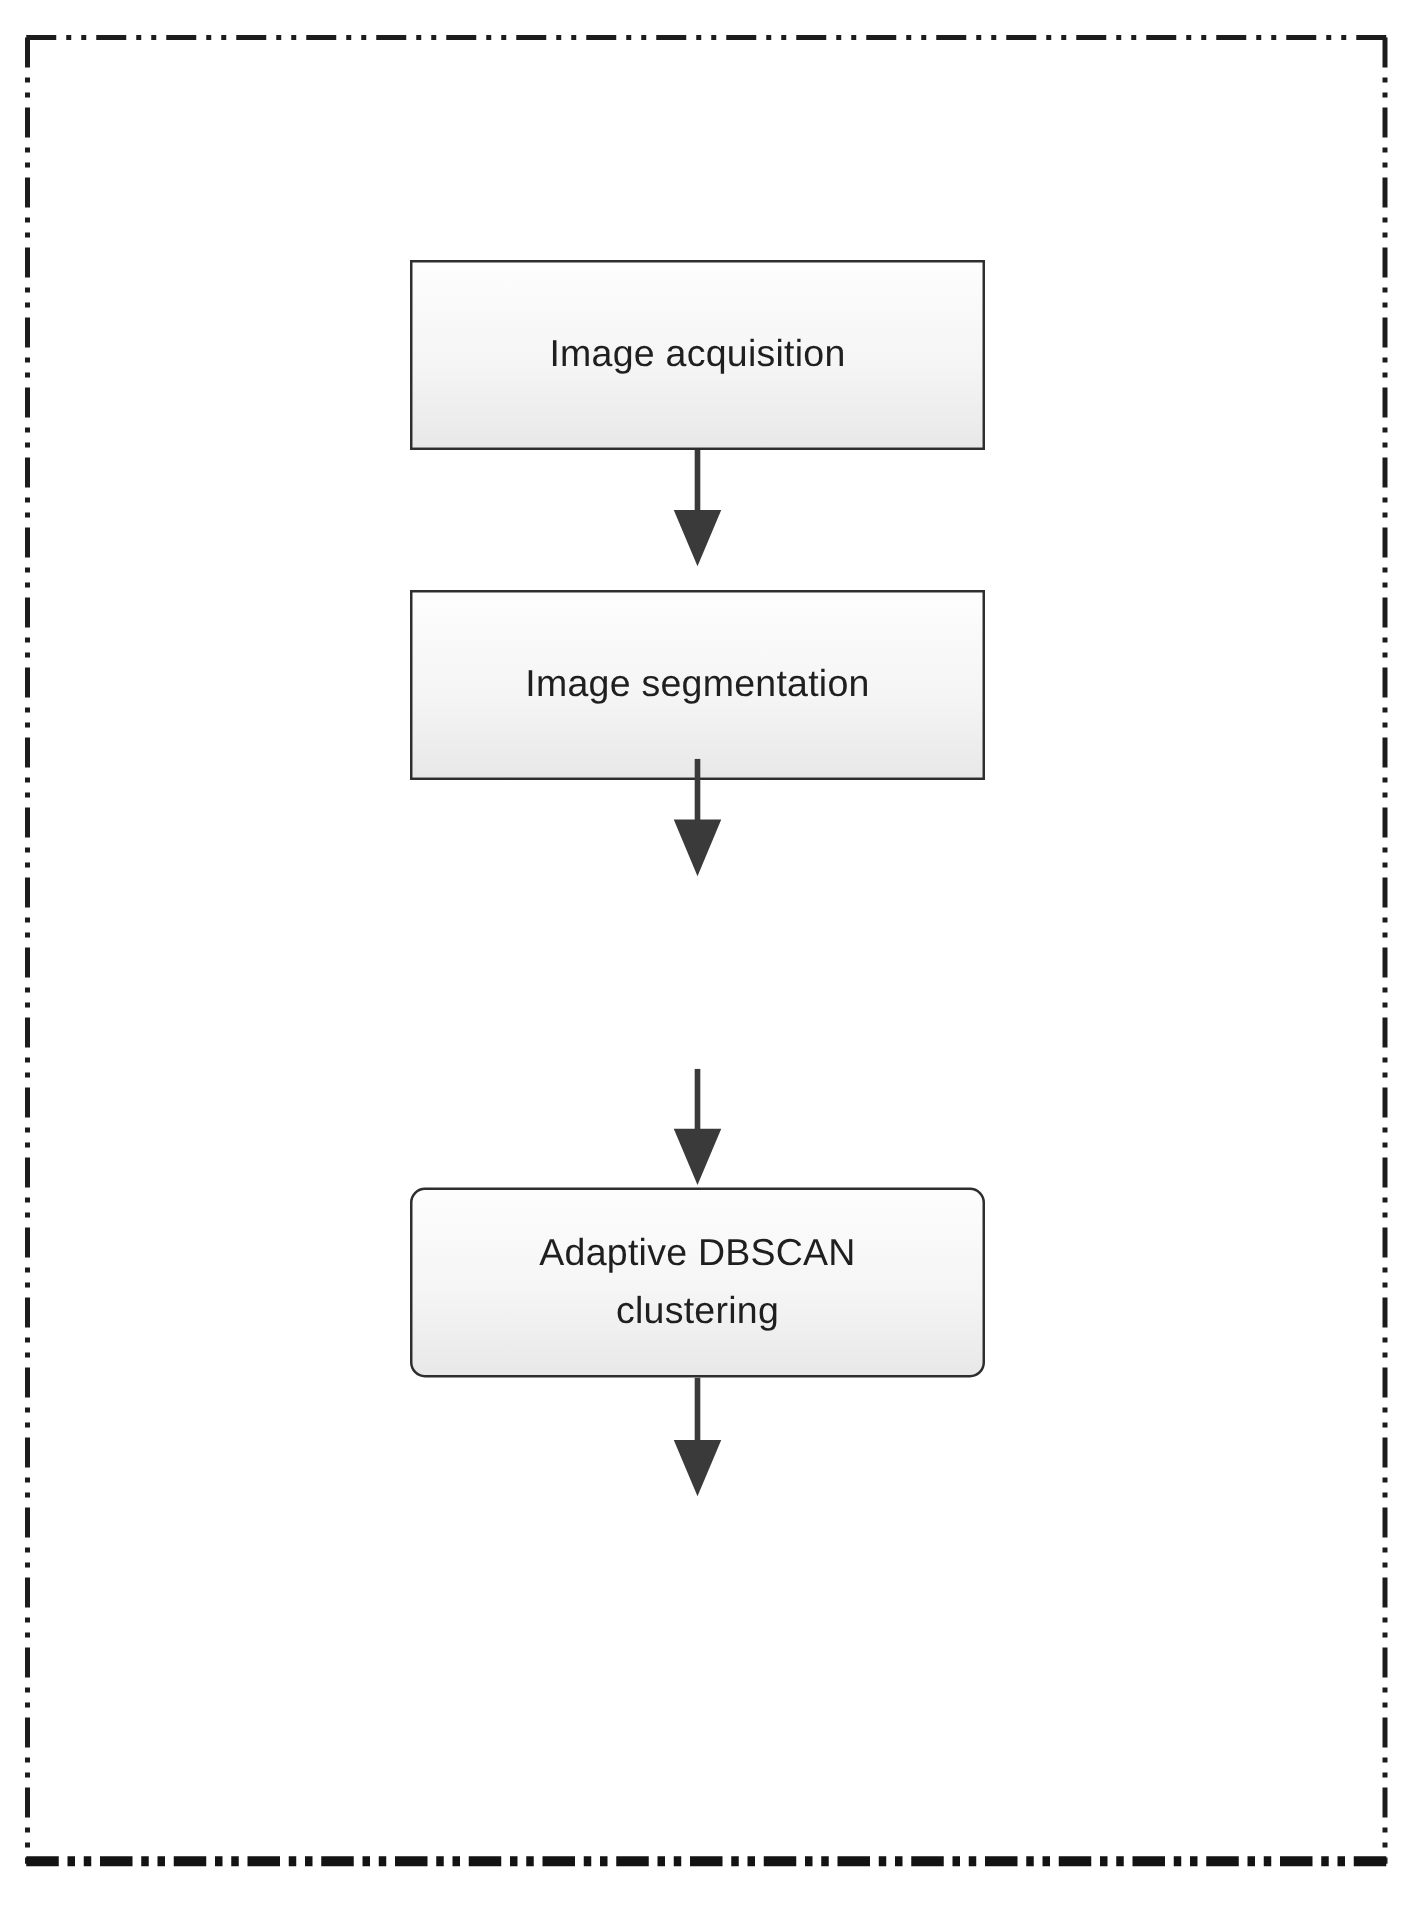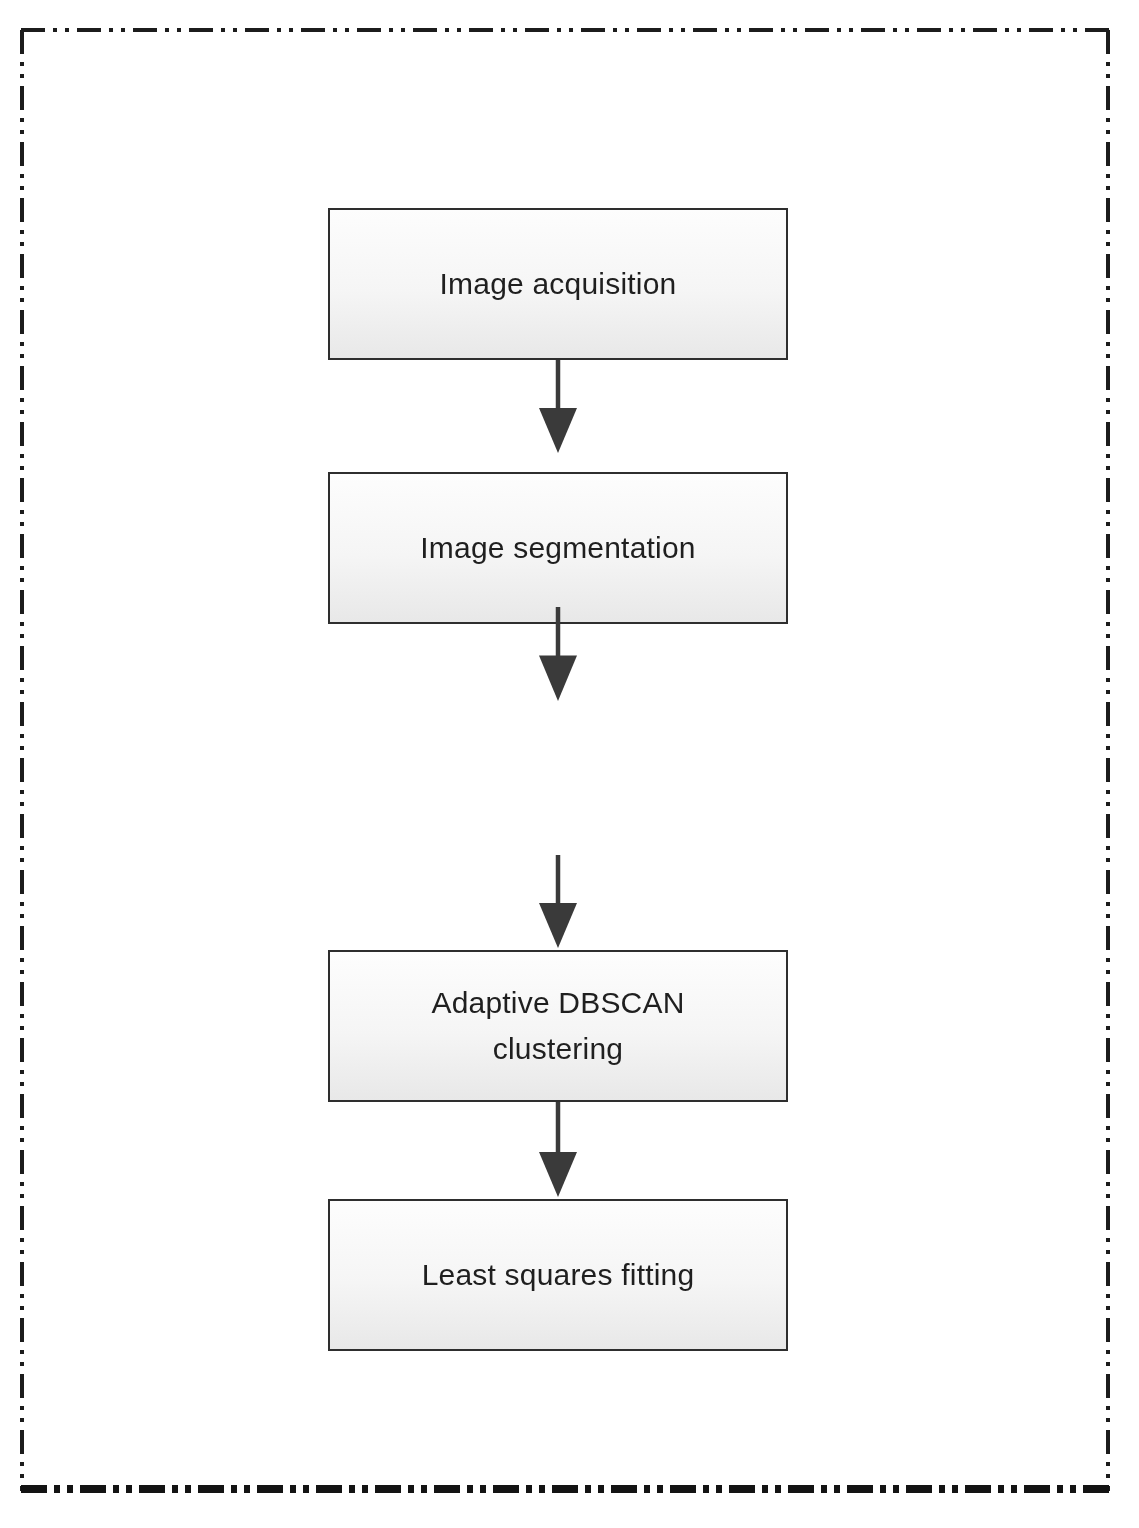--- a/index.html
+++ b/index.html
@@ -37,21 +37,21 @@
     text-align: center;
     padding: 0 64px;
     font-size: 30px;
     line-height: 1.55;
     color: #1f1f1f;
     letter-spacing: 0.2px;
   }
   .box-1 { top: 208px; }
   .box-2 { top: 455px; margin-top: 17px; }
   .box-3 { top: 703px; }
-  .box-4 { top: 950px; }
+  .box-4 { top: 950px; border-radius: 12px; }
   .box-5 { top: 1199px; }
 
   .flow-arrow {
     position: absolute;
     left: 534px;
     width: 48px;
   }
   .flow-arrow svg { display: block; width: 100%; height: 100%; }
   .arrow-1 { top: 360px; height: 95px; }
   .arrow-2 { top: 607px; height: 96px; }
@@ -104,17 +104,14 @@
     <span>Adaptive DBSCAN clustering</span>
   </div>
 
   <div class="flow-arrow arrow-4">
     <svg viewBox="0 0 48 97" preserveAspectRatio="none" xmlns="http://www.w3.org/2000/svg" aria-hidden="true">
       <line x1="24" y1="0" x2="24" y2="54" stroke="#3a3a3a" stroke-width="4.5"></line>
       <polygon points="5,50 43,50 24,95" fill="#3a3a3a"></polygon>
     </svg>
   </div>
 
-  <div class="flow-box box-5">
-    <span>Least squares fitting</span>
-  </div>
 
 </div>
 
 </body></html>

